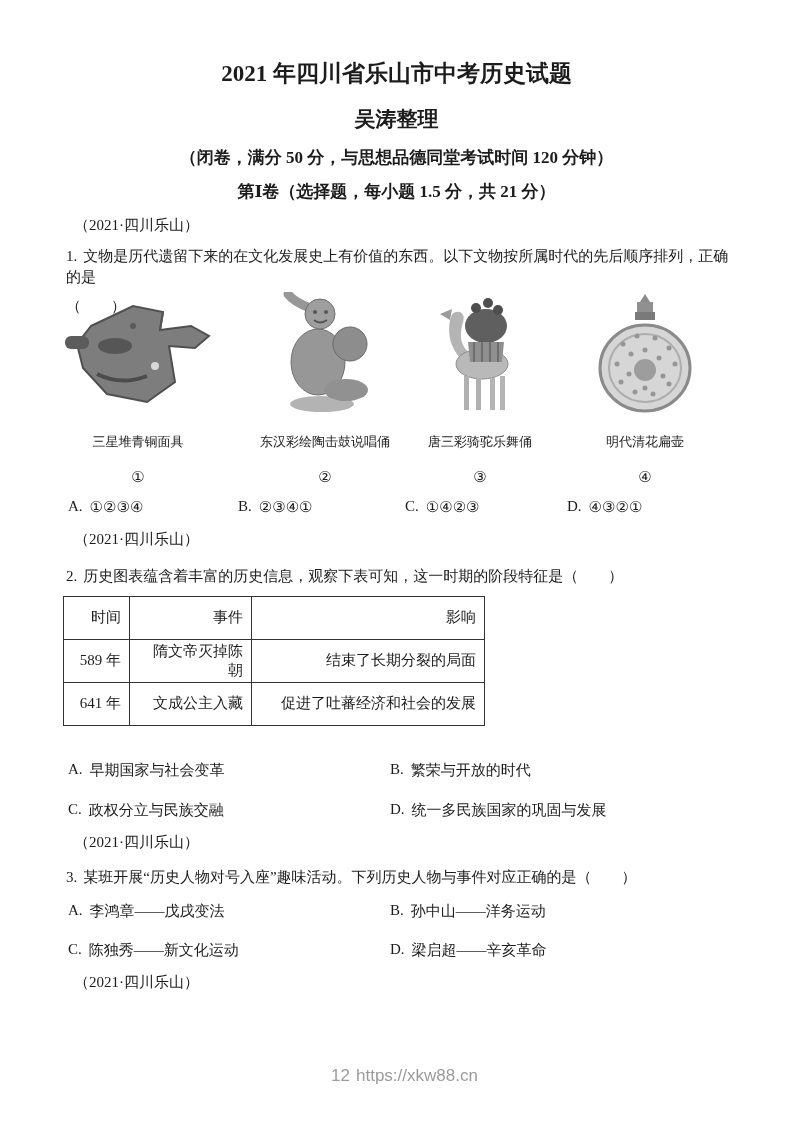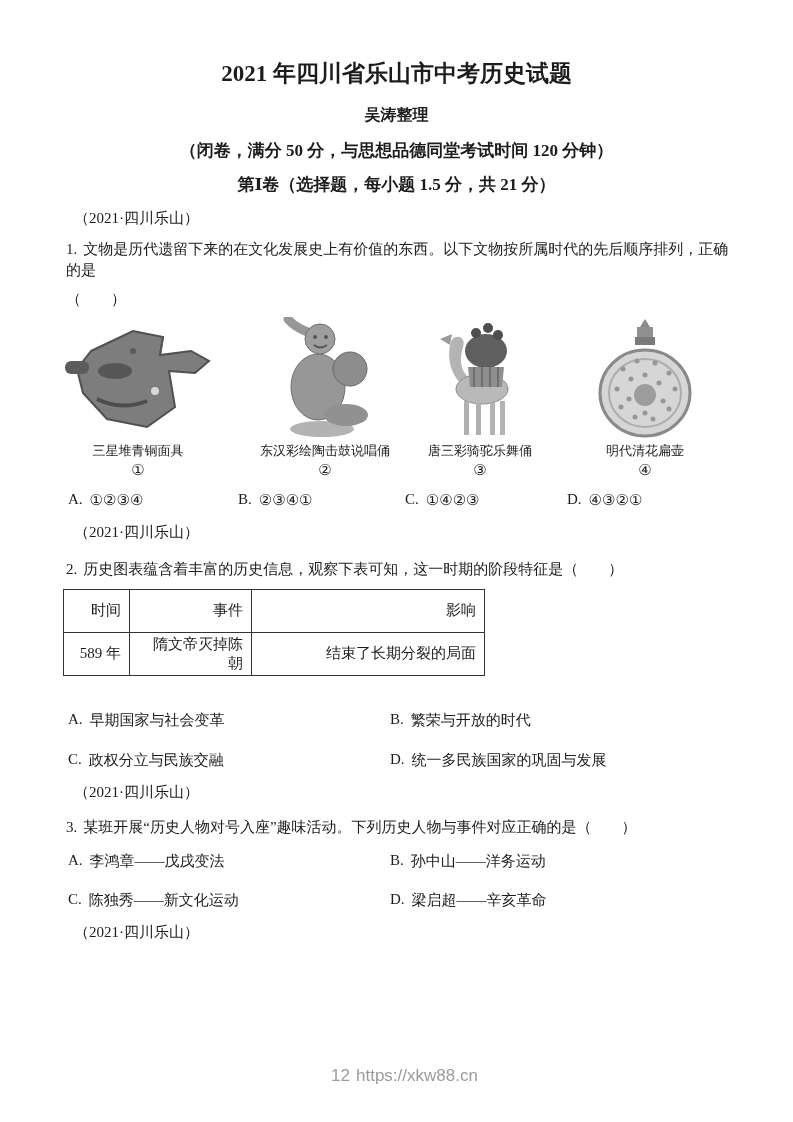--- a/index.html
+++ b/index.html
@@ -9,33 +9,33 @@
     margin:0 auto;
     background:#ffffff;
     font-family:"Liberation Serif","DejaVu Serif",serif;
     color:#1c1c1c;
     box-sizing:border-box;
     padding-top:60px;
     overflow:hidden;
   }
   .center{text-align:center;}
   .page-title{font-size:23px;font-weight:bold;margin:0;line-height:1.25;}
-  .compiler{font-size:16px;font-weight:bold;margin-top:16px;}
+  .compiler{font-size:21px;font-weight:bold;margin-top:16px;}
   .exam-note{font-size:17px;font-weight:bold;margin-top:13px;}
   .section-heading{font-size:17px;font-weight:bold;margin-top:11px;}
   .source-tag{font-size:15px;margin:13px 0 0 74px;}
   .q-line{font-size:15px;line-height:1.4;margin:11px 58px 0 66px;}
   .q-num{margin-right:6px;}
   .bracket-line{font-size:15px;margin:9px 0 0 66px;}
 
   .figures{
     display:flex;align-items:flex-end;
     margin:10px 0 0 0;height:160px;
   }
-  .figure{display:flex;flex-direction:column;align-items:center;}
+  .figure{display:flex;flex-direction:column;align-items:center;gap:16px;}
   .figure svg{display:block;}
   .fig-caption{font-size:13px;margin-top:3px;white-space:nowrap;}
   .fig-index{font-size:15px;margin-top:1px;}
   .f1{margin-left:48px;width:180px;}
   .f2{margin-left:22px;width:150px;}
   .f3{margin-left:15px;width:130px;}
   .f4{margin-left:25px;width:150px;}
 
   .options-row4{display:flex;font-size:15px;margin:12px 0 0 68px;}
   .options-row4 .opt{display:flex;}
@@ -207,20 +207,25 @@
         <tr>
       <th class="col-time">时间</th>
       <th class="col-event">事件</th>
       <th class="col-impact">影响</th>
     </tr>
     <tr>
       <td>589 年</td>
       <td>隋文帝灭掉陈朝</td>
       <td>结束了长期分裂的局面</td>
     </tr>
+    <tr>
+      <td>641 年</td>
+      <td>文成公主入藏</td>
+      <td>促进了吐蕃经济和社会的发展</td>
+    </tr>
   </tbody>
     </table>
 
   <div class="options-row2 mt35">
     <span class="opt">
         <span class="opt-label">A.</span>
         <span>早期国家与社会变革</span>
       </span>
     <span class="opt">
         <span class="opt-label">B.</span>

